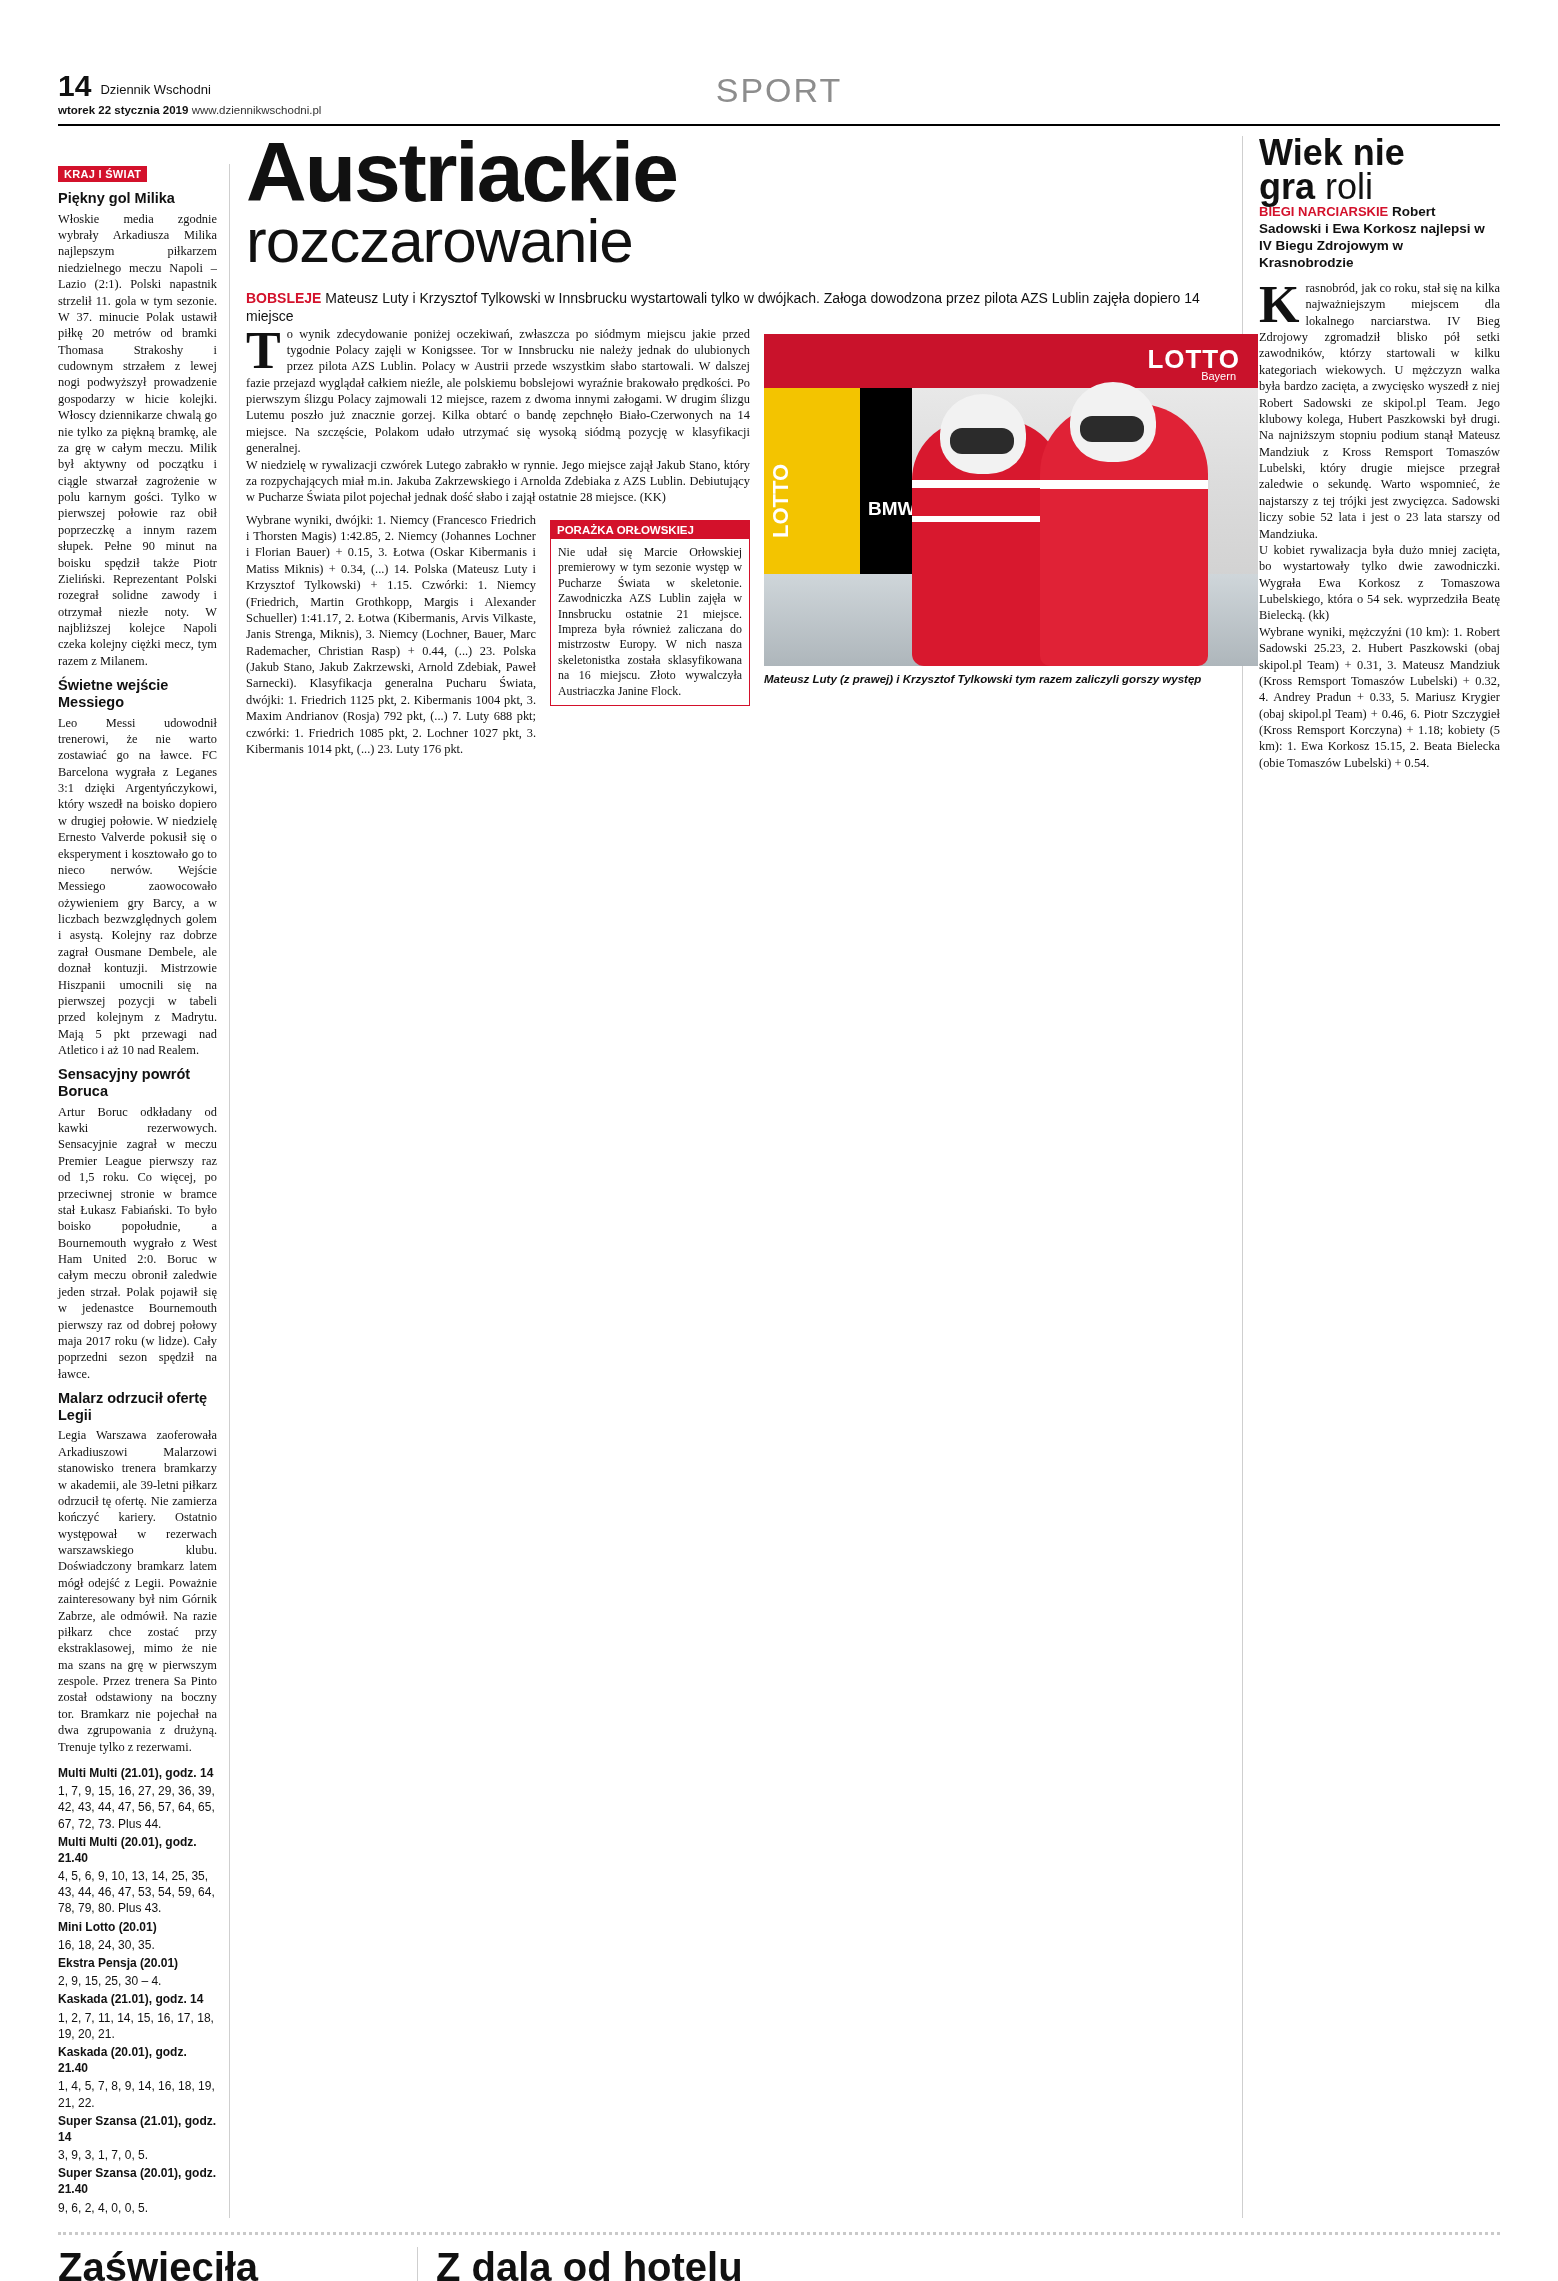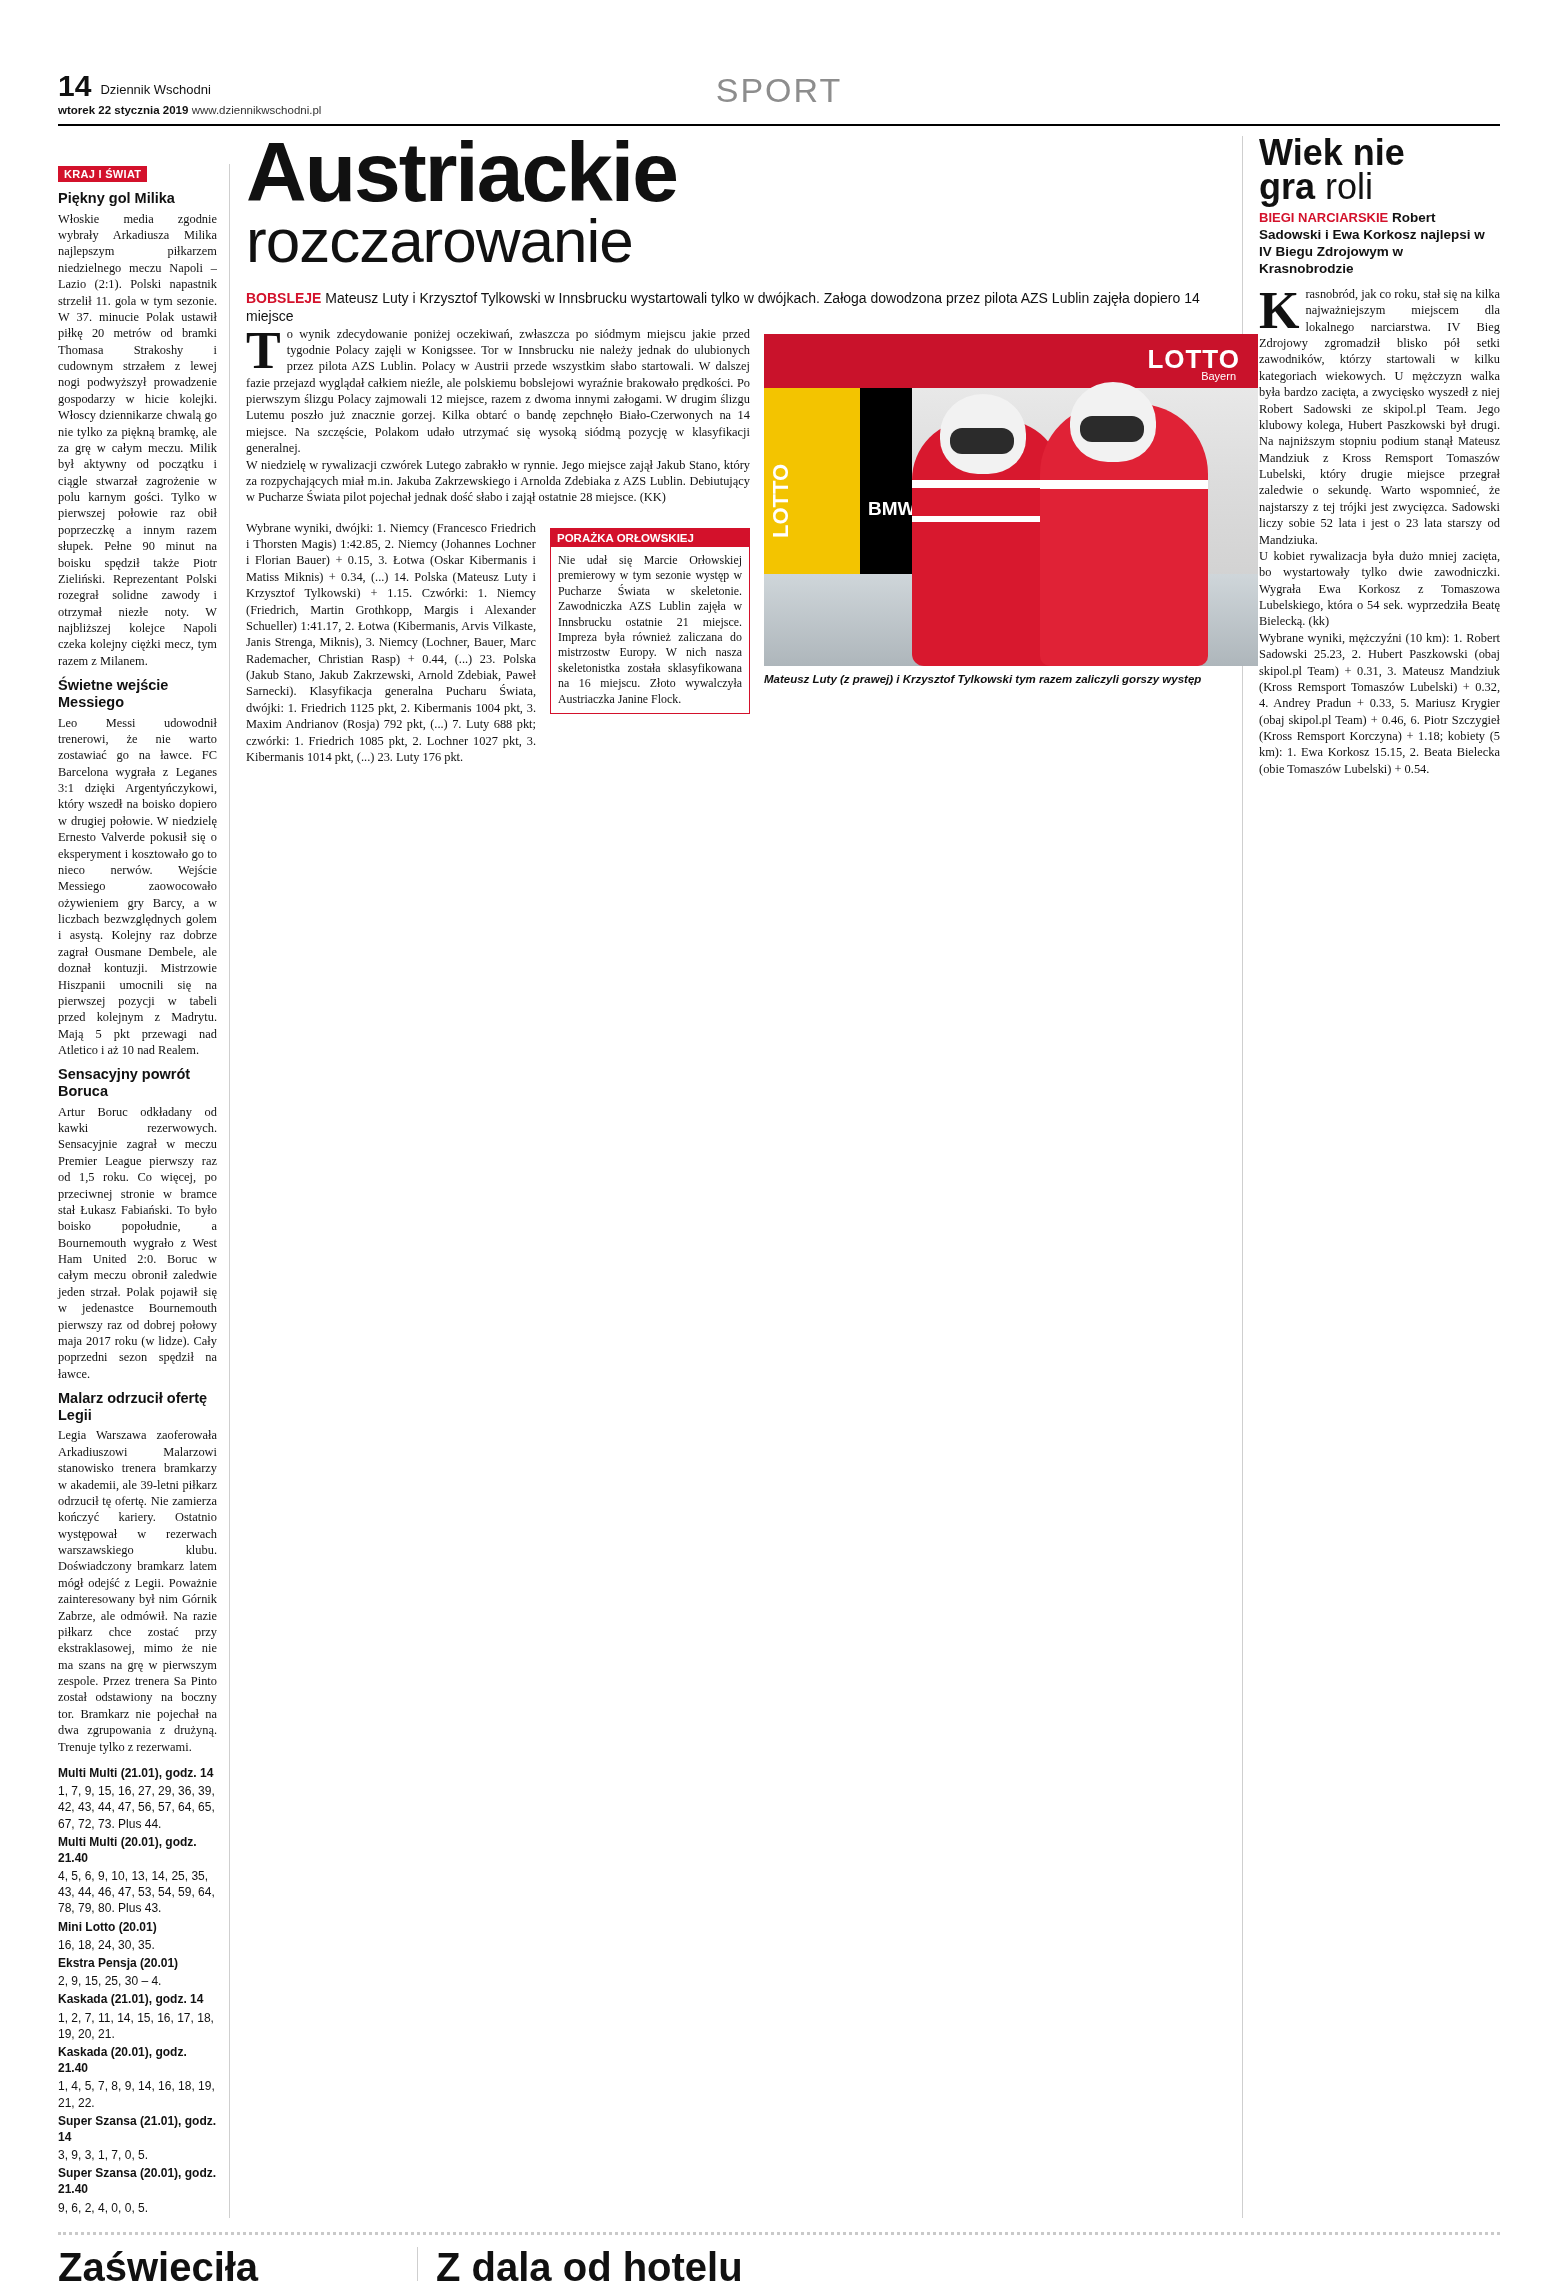--- a/index.html
+++ b/index.html
@@ -69,21 +69,21 @@
   .dropcap::first-letter { float:left; font-size:52px; line-height:.82; font-weight:bold; padding:4px 6px 0 0; font-family:"Liberation Serif", serif; }
 
   .redbox { border:1px solid #d3112b; margin-top:8px; }
   .redbox .rb-head { background:#d3112b; color:#fff; font-family:"Liberation Sans", sans-serif; font-weight:bold; font-size:11.5px; padding:3px 6px; }
   .redbox .rb-body { padding:6px 7px; font-size:11.9px; line-height:1.3; text-align:justify; }
 
   
   .rh1 { font-family:"Liberation Sans", sans-serif; font-weight:bold; font-size:36px; line-height:.95; margin:0; }
   .rh1 .light { font-weight:normal; }
   .rkicker { color:#d3112b; font-family:"Liberation Sans", sans-serif; font-weight:bold; font-size:13px; }
-  .rsub { font-family:"Liberation Sans", sans-serif; font-weight:bold; font-size:13.5px; line-height:1.25; margin-top:6px; }
+  .rsub { font-family:"Liberation Sans", sans-serif; font-weight:bold; font-size:13.5px; line-height:1.25; }
 
   
   .dotted-sep { border-top:3px dotted #c9c9c9; margin:14px 0 12px 0; }
 
   
   .bottom-grid { display:flex; }
   .bcol1 { width:360px; padding-right:16px; border-right:1px solid #cfcfcf; }
   .bcol2 { flex:1; padding-left:18px; }
   .bh1 { font-family:"Liberation Sans", sans-serif; font-weight:bold; font-size:40px; margin:0; line-height:1; }
   .bh1 .light { font-weight:normal; }
@@ -190,21 +190,21 @@
               <div class="visor"></div>
             </div>
 
         </div>
         <div class="photo-caption">Mateusz Luty (z prawej) i Krzysztof Tylkowski tym razem zaliczyli gorszy występ</div>
       </div>
 
       <div class="body-text dropcap">To wynik zdecydowanie poniżej oczekiwań, zwłaszcza po siódmym miejscu jakie przed tygodnie Polacy zajęli w Konigssee. Tor w Innsbrucku nie należy jednak do ulubionych przez pilota AZS Lublin. Polacy w Austrii przede wszystkim słabo startowali. W dalszej fazie przejazd wyglądał całkiem nieźle, ale polskiemu bobslejowi wyraźnie brakowało prędkości. Po pierwszym ślizgu Polacy zajmowali 12 miejsce, razem z dwoma innymi załogami. W drugim ślizgu Lutemu poszło już znacznie gorzej. Kilka obtarć o bandę zepchnęło Biało-Czerwonych na 14 miejsce. Na szczęście, Polakom udało utrzymać się wysoką siódmą pozycję w klasyfikacji generalnej.</div>
       <div class="body-text">W niedzielę w rywalizacji czwórek Lutego zabrakło w rynnie. Jego miejsce zajął Jakub Stano, który za rozpychających miał m.in. Jakuba Zakrzewskiego i Arnolda Zdebiaka z AZS Lublin. Debiutujący w Pucharze Świata pilot pojechał jednak dość słabo i zajął ostatnie 28 miejsce. (KK)</div>
 
-      <div style="display:flex; gap:14px; margin-top:14px;">
+      <div style="display:flex; gap:14px; margin-top:6px;">
         <div style="flex:1;">
           <div class="body-text">Wybrane wyniki, dwójki: 1. Niemcy (Francesco Friedrich i Thorsten Magis) 1:42.85, 2. Niemcy (Johannes Lochner i Florian Bauer) + 0.15, 3. Łotwa (Oskar Kibermanis i Matiss Miknis) + 0.34, (...) 14. Polska (Mateusz Luty i Krzysztof Tylkowski) + 1.15. Czwórki: 1. Niemcy (Friedrich, Martin Grothkopp, Margis i Alexander Schueller) 1:41.17, 2. Łotwa (Kibermanis, Arvis Vilkaste, Janis Strenga, Miknis), 3. Niemcy (Lochner, Bauer, Marc Rademacher, Christian Rasp) + 0.44, (...) 23. Polska (Jakub Stano, Jakub Zakrzewski, Arnold Zdebiak, Paweł Sarnecki). Klasyfikacja generalna Pucharu Świata, dwójki: 1. Friedrich 1125 pkt, 2. Kibermanis 1004 pkt, 3. Maxim Andrianov (Rosja) 792 pkt, (...) 7. Luty 688 pkt; czwórki: 1. Friedrich 1085 pkt, 2. Lochner 1027 pkt, 3. Kibermanis 1014 pkt, (...) 23. Luty 176 pkt.</div>
         </div>
         <div style="width:200px;">
           <div class="redbox">
             <div class="rb-head">PORAŻKA ORŁOWSKIEJ</div>
             <div class="rb-body">Nie udał się Marcie Orłowskiej premierowy w tym sezonie występ w Pucharze Świata w skeletonie. Zawodniczka AZS Lublin zajęła w Innsbrucku ostatnie 21 miejsce. Impreza była również zaliczana do mistrzostw Europy. W nich nasza skeletonistka została sklasyfikowana na 16 miejscu. Złoto wywalczyła Austriaczka Janine Flock.</div>
           </div>
         </div>
       </div>

